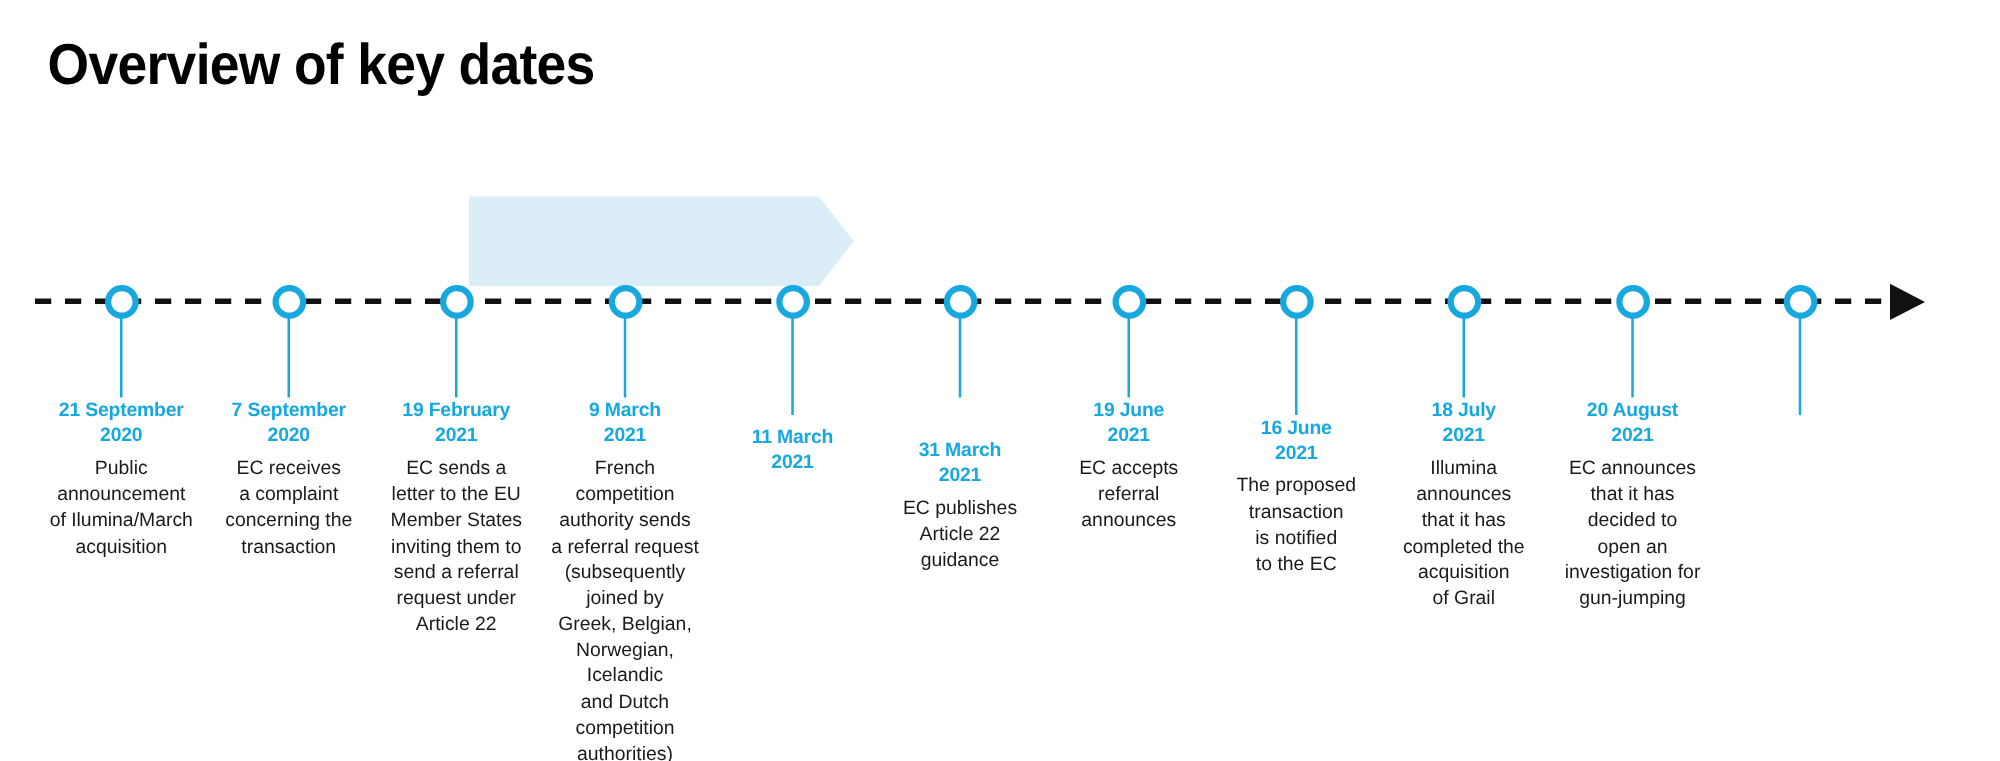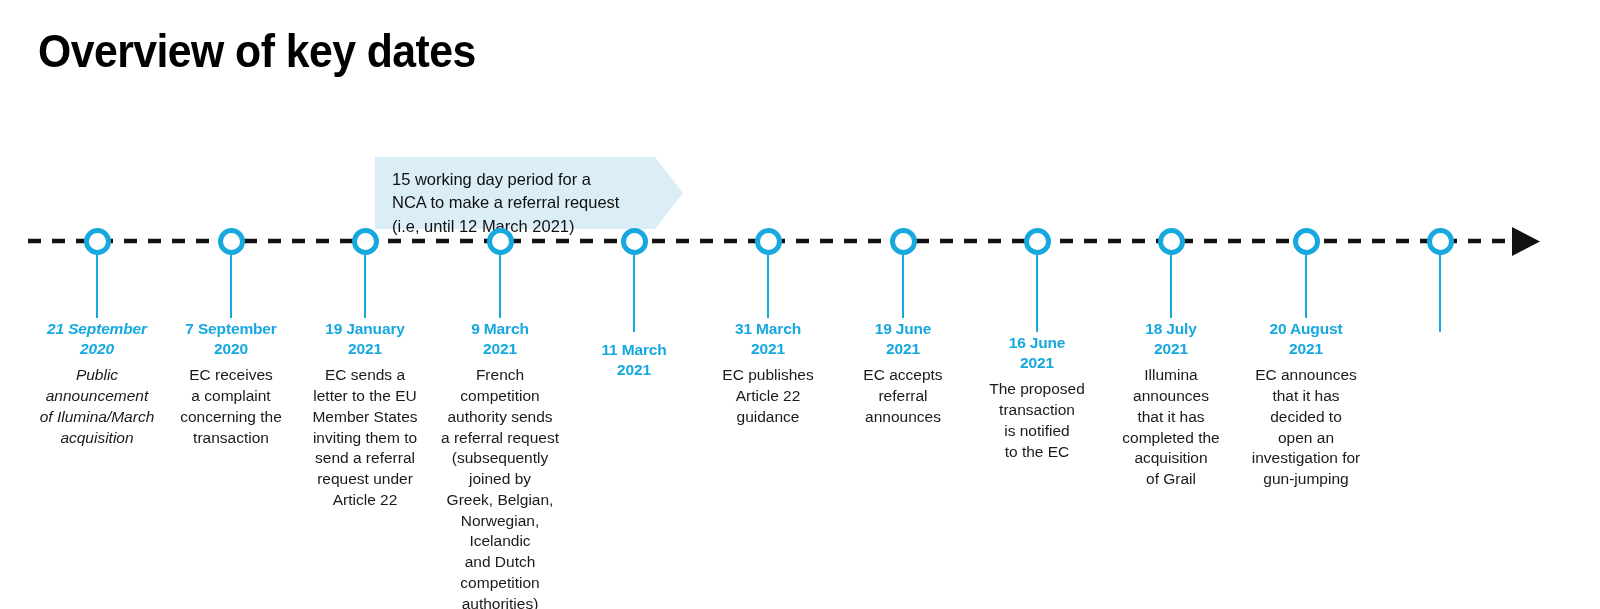--- a/index.html
+++ b/index.html
@@ -116,28 +116,25 @@
 
 <svg id="timeline-axis" viewBox="0 0 1600 609" width="1600" height="609">
   <line x1="28" y1="241" x2="1516" y2="241" stroke="#111111" stroke-width="4.5" stroke-dasharray="13 11" stroke-linecap="butt"></line>
   <polygon points="1512,227 1540,241.5 1512,256" fill="#111111"></polygon>
 </svg>
 
 <div id="callout">
   <svg id="callout-shape" viewBox="0 0 308 72" width="308" height="72" preserveAspectRatio="none">
     <polygon points="0,0 280,0 308,36 280,72 0,72" fill="#DBEDF6"></polygon>
   </svg>
-  <div id="callout-text">15 working day period for a
-NCA to make a referral request
-(i.e, until 12 March 2021)</div>
 </div>
 
 <div class="stem" style="left:97px;height:64px;"></div>
 <div class="marker" style="left:97px;"></div>
-<div class="entry" style="left:97px;font-style:italic;">
+<div class="entry" style="left:97px;">
   <div class="entry-date">21 September
 2020</div>
   <div class="entry-desc">Public
 announcement
 of Ilumina/March
 acquisition</div>
 </div>
 
 <div class="stem" style="left:231px;height:64px;"></div>
 <div class="marker" style="left:231px;"></div>
@@ -146,21 +143,21 @@
 2020</div>
   <div class="entry-desc">EC receives
 a complaint
 concerning the
 transaction</div>
 </div>
 
 <div class="stem" style="left:365px;height:64px;"></div>
 <div class="marker" style="left:365px;"></div>
 <div class="entry" style="left:365px;">
-  <div class="entry-date">19 January
+  <div class="entry-date">19 February
 2021</div>
   <div class="entry-desc">EC sends a
 letter to the EU
 Member States
 inviting them to
 send a referral
 request under
 Article 22</div>
 </div>
 
@@ -185,21 +182,21 @@
 
 <div class="stem" style="left:634px;height:78px;"></div>
 <div class="marker" style="left:634px;"></div>
 <div class="entry" style="left:634px;top:340px;">
   <div class="entry-date">11 March
 2021</div>
 </div>
 
 <div class="stem" style="left:768px;height:64px;"></div>
 <div class="marker" style="left:768px;"></div>
-<div class="entry" style="left:768px;">
+<div class="entry" style="left:768px;margin-top:32px;">
   <div class="entry-date">31 March
 2021</div>
   <div class="entry-desc">EC publishes
 Article 22
 guidance</div>
 </div>
 
 <div class="stem" style="left:903px;height:64px;"></div>
 <div class="marker" style="left:903px;"></div>
 <div class="entry" style="left:903px;">

